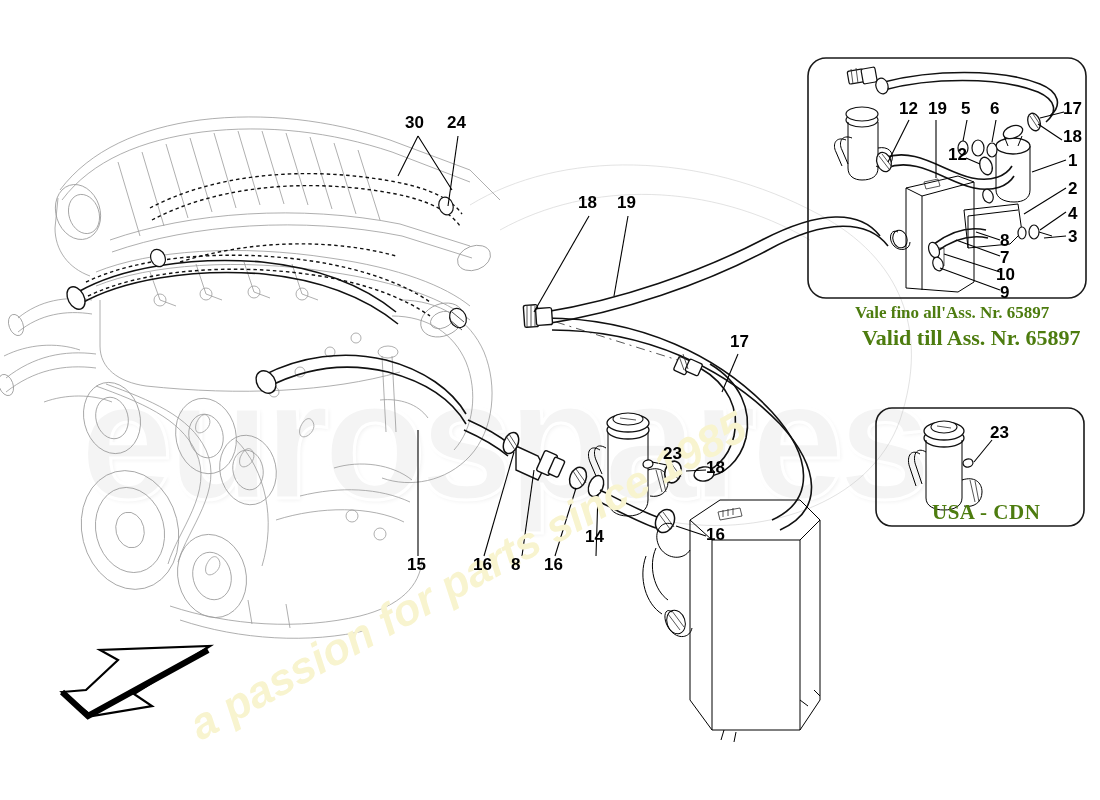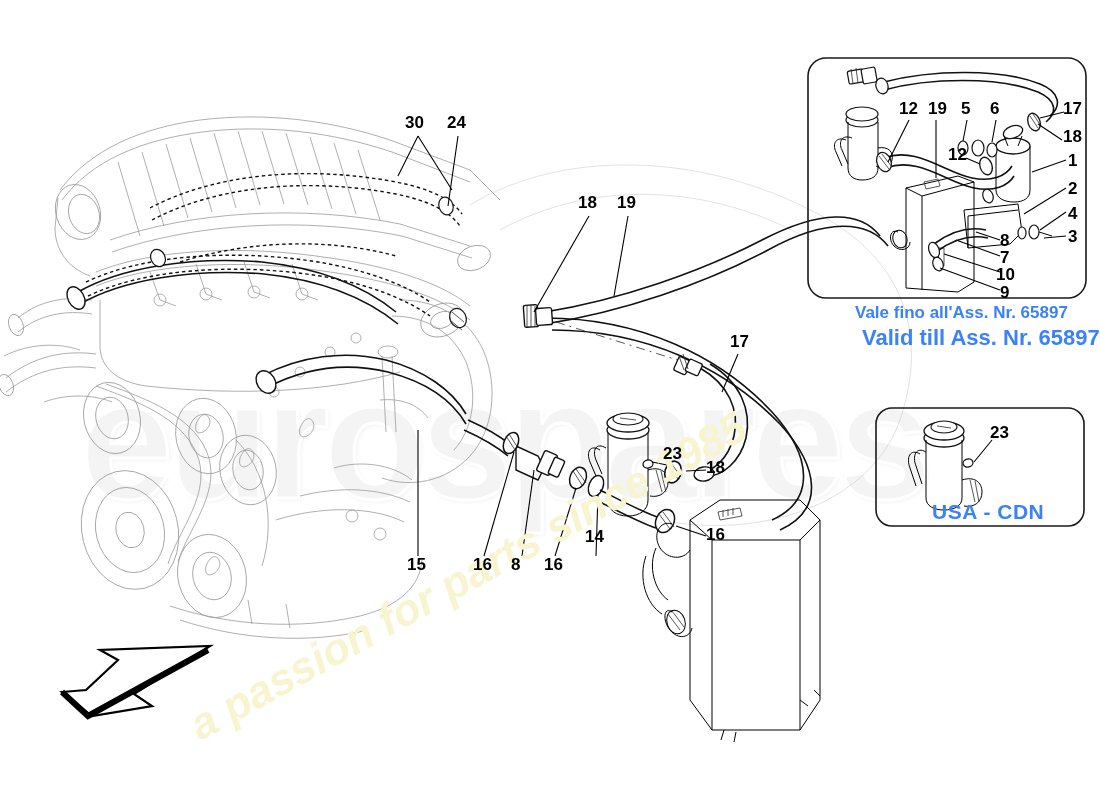--- a/index.html
+++ b/index.html
@@ -30,22 +30,22 @@
   .cal{
     position:absolute;
     font-family:"Liberation Sans",sans-serif;
     font-size:17px;font-weight:bold;color:#000000;
     line-height:1;white-space:nowrap;
   }
 
   
   .cap{
     position:absolute;
-    font-family:Liberation Sans, sans-serif;
-    font-weight:bold;color:#3b82f6;white-space:nowrap;text-align:right;
+    font-family:Liberation Serif, serif;
+    font-weight:bold;color:#4d7c0f;white-space:nowrap;text-align:right;
   }
   .cap.l1{font-size:17px;left:855px;top:303px;}
   .cap.l2{font-size:22px;left:862px;top:325px;}
   .cap.usa{font-size:21px;left:898px;top:500px;letter-spacing:0.5px;margin-left:34px;}
 
   svg{position:absolute;left:0;top:0;}
   .ln{fill:none;stroke:#000;stroke-width:1;}
   .lnthin{fill:none;stroke:#2b2b2b;stroke-width:0.8;}
   .eng{fill:none;stroke:#9a9a9a;stroke-width:0.8;}
   .eng2{fill:none;stroke:#b4b4b4;stroke-width:0.7;}

